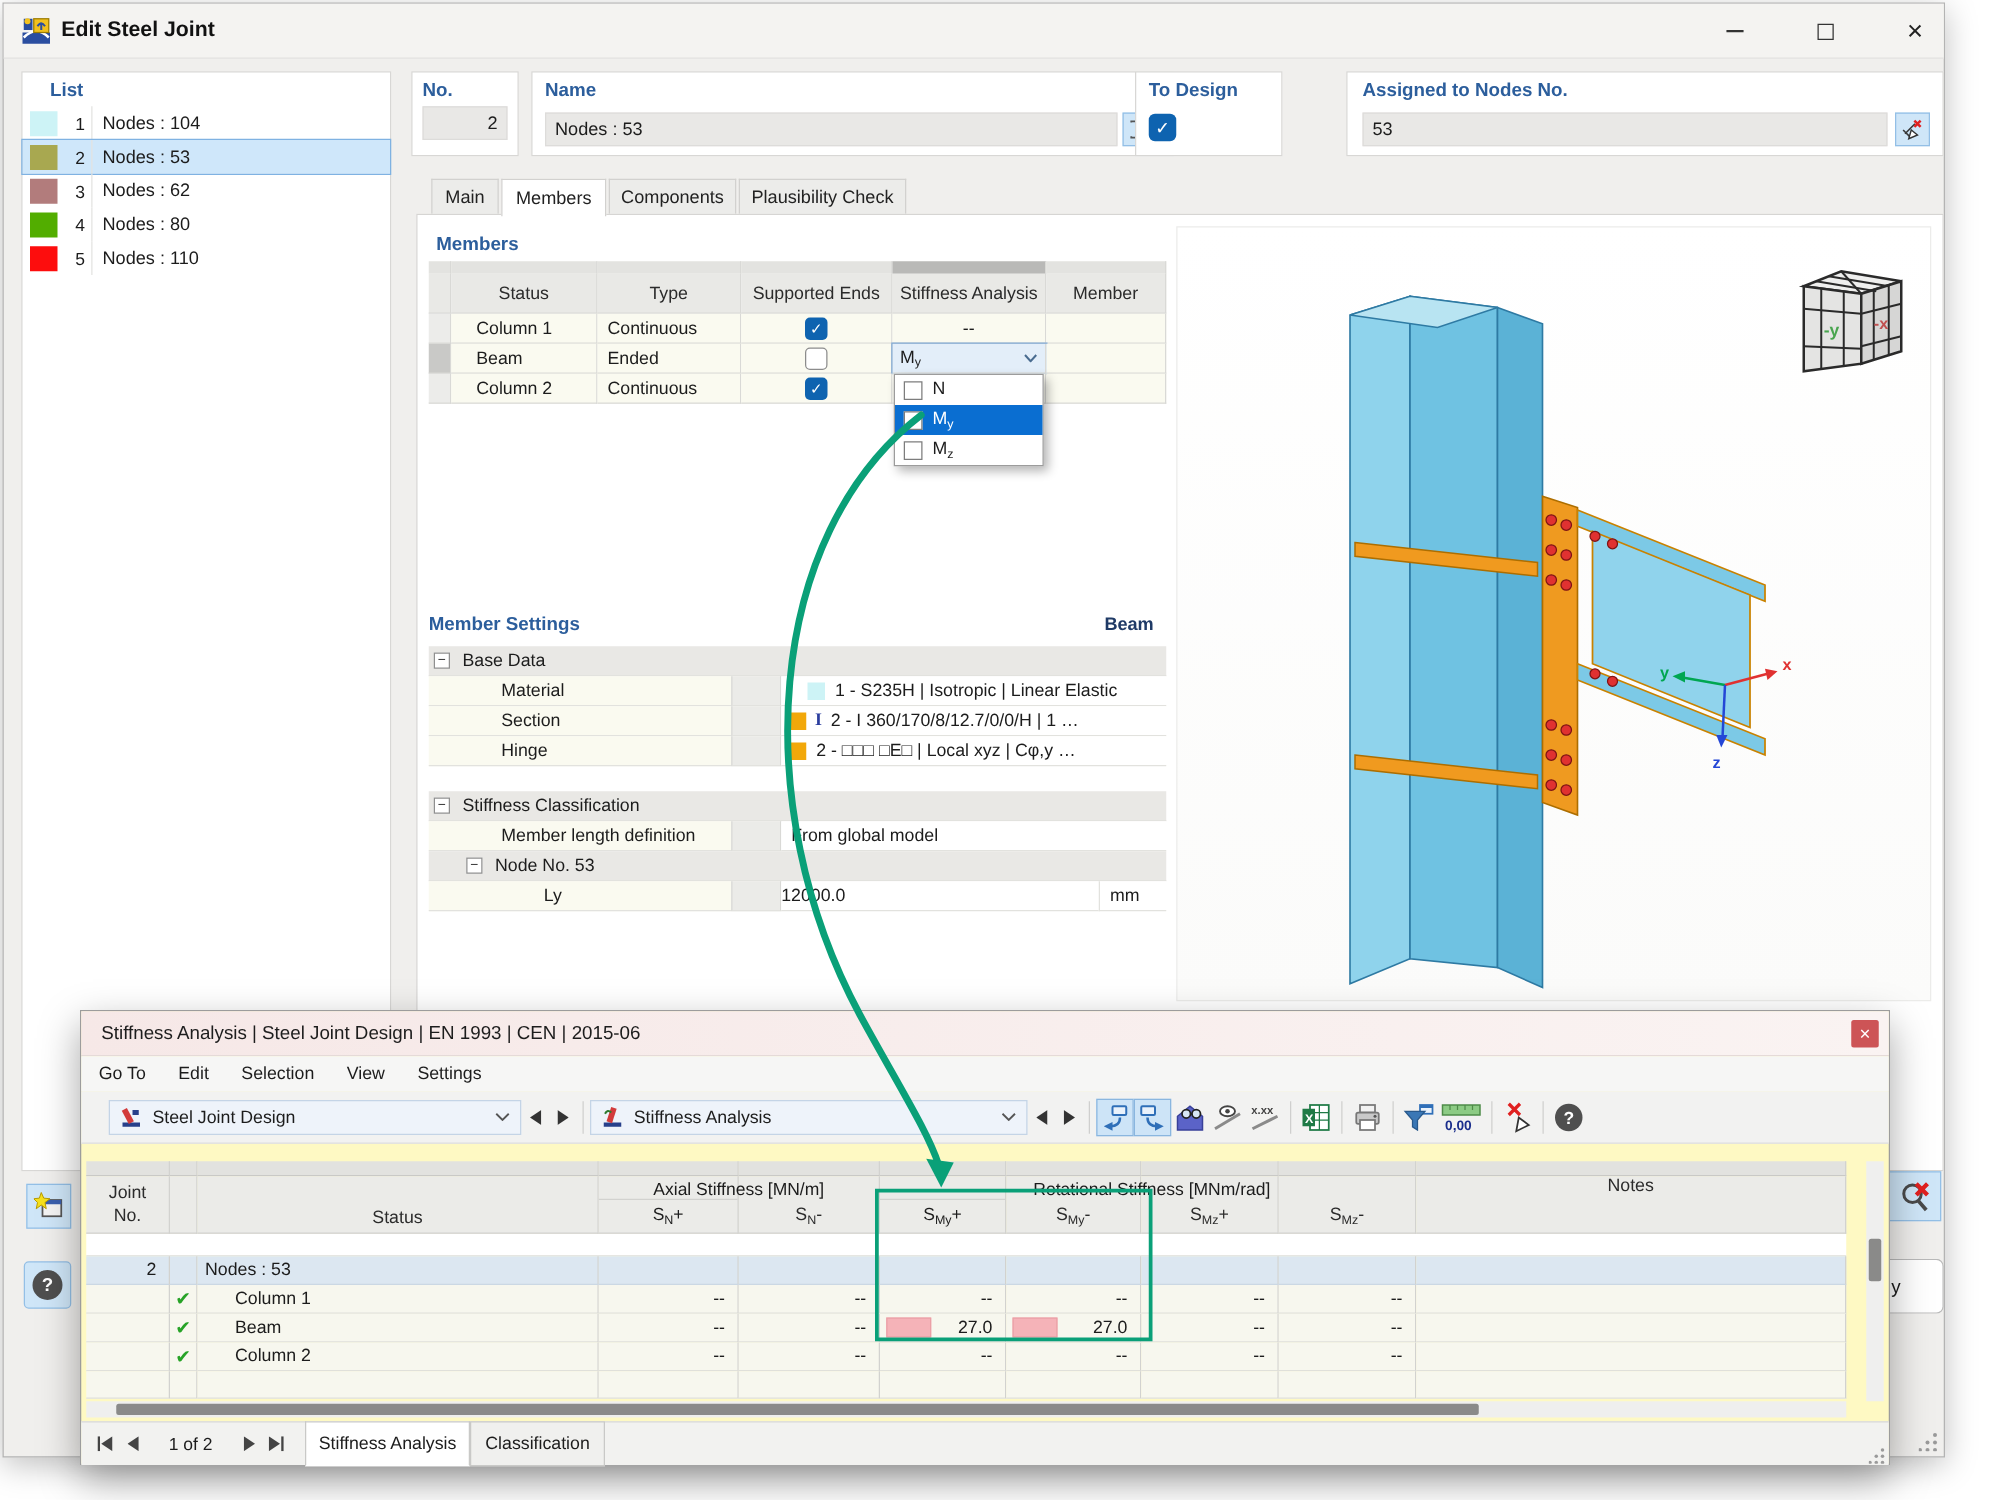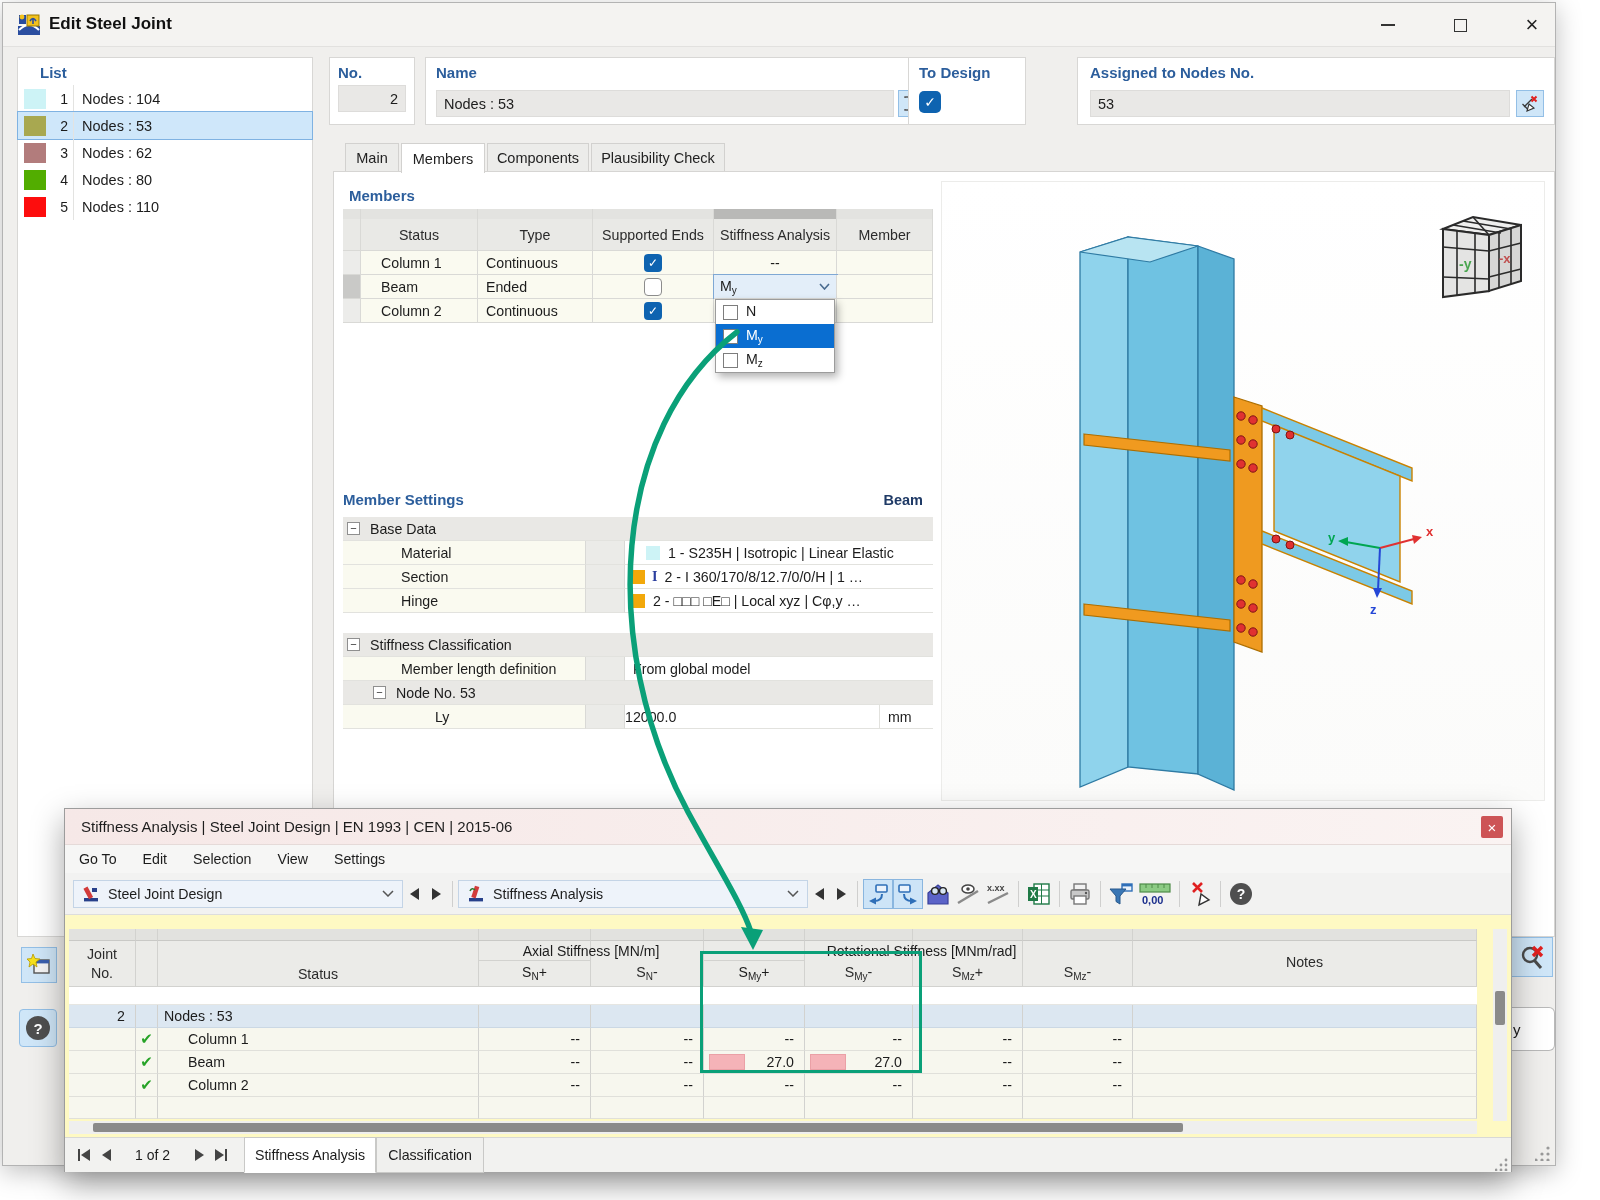--- a/index.html
+++ b/index.html
@@ -472,21 +472,21 @@
 
   <div class="abs menu">
     <span>Go To</span>
     <span>Edit</span>
     <span>Selection</span>
     <span>View</span>
     <span>Settings</span>
   </div>
 
   <div class="abs tbar">
-    <div class="combo" style="width:330px;margin-left:8px;justify-content:space-between">
+    <div class="combo" style="width:330px;margin-left:22px;justify-content:space-between">
       <span style="display:flex;align-items:center;gap:8px">
         <svg width="18" height="18" viewBox="0 0 18 18">
             <rect x="2" y="13" width="14" height="3.4" fill="#27408b"></rect>
             <rect x="4" y="2" width="4.6" height="12" transform="rotate(-28 6 8)" fill="#d23b3b"></rect>
             <rect x="10" y="3" width="5" height="4" fill="#27408b"></rect>
           </svg>
         <span>Steel Joint Design</span>
       </span>
       <svg width="12" height="7" viewBox="0 0 12 7">
           <polyline points="1,1 6,6 11,1" fill="none" stroke="#555" stroke-width="1.5"></polyline>
@@ -648,21 +648,21 @@
       </div>
       <div class="rc h c-my2" style="align-items:flex-end;padding-bottom:4px">
           <span><span>S</span><sub>My</sub><span>-</span></span>
         </div>
       <div class="rc h c-mz1" style="align-items:flex-end;padding-bottom:4px">
           <span><span>S</span><sub>Mz</sub><span>+</span></span>
         </div>
       <div class="rc h c-mz2" style="align-items:flex-end;padding-bottom:4px">
           <span><span>S</span><sub>Mz</sub><span>-</span></span>
         </div>
-      <div class="rc h c-notes" style="align-items:center;padding-bottom:4px">
+      <div class="rc h c-notes" style="align-items:flex-start;padding-bottom:4px">
           <span>Notes</span>
         </div>
     </div>
     <div style="display:flex;height:18px;background:#fff;border-bottom:1px solid #e6e6e2"></div>
     <div style="display:flex">
       <div class="rc grp c-joint num">
           <span>2</span>
         </div>
       <div class="rc grp c-ic"></div>
       <div class="rc grp c-status" style="padding-left:6px">

